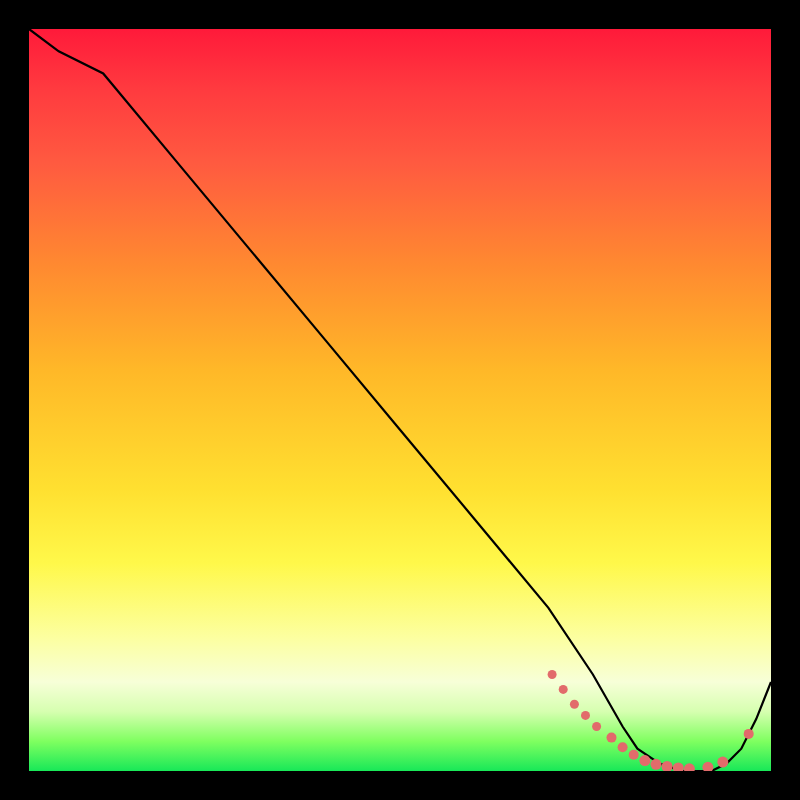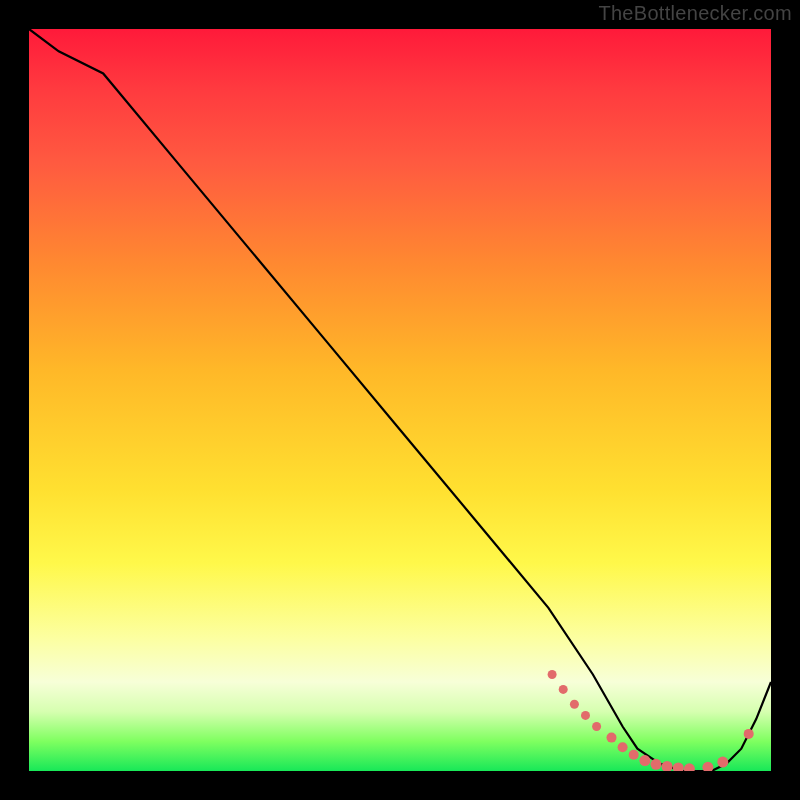--- a/index.html
+++ b/index.html
@@ -56,21 +56,20 @@
     top: 0;
     width: 742px;
     height: 742px;
   }
 </style>
 </head>
 <body>
 
 <div class="frame">
 
-  <div class="watermark">TheBottlenecker.com</div>
 
   <div class="plot-area">
     <svg class="curve" viewBox="0 0 742 742" preserveAspectRatio="none">
       <path id="curve-path" fill="none" stroke="#000" stroke-width="2.2" d="M0.0 0.0 L29.7 22.3 L74.2 44.5 L148.4 133.6 L222.6 222.6 L296.8 311.6 L371.0 400.7 L445.2 489.7 L519.4 578.8 L563.9 645.5 L593.6 697.5 L608.4 719.7 L630.7 734.6 L653.0 742.0 L667.8 742.0 L682.6 742.0 L697.5 734.6 L712.3 719.7 L727.2 690.1 L742.0 653.0"></path>
       <g id="marker-group">
           <circle cx="523.1" cy="645.5" r="4.5" fill="#e26b6b"></circle>
           <circle cx="534.2" cy="660.4" r="4.5" fill="#e26b6b"></circle>
           <circle cx="545.4" cy="675.2" r="4.5" fill="#e26b6b"></circle>
           <circle cx="556.5" cy="686.4" r="4.5" fill="#e26b6b"></circle>
           <circle cx="567.6" cy="697.5" r="4.5" fill="#e26b6b"></circle>

